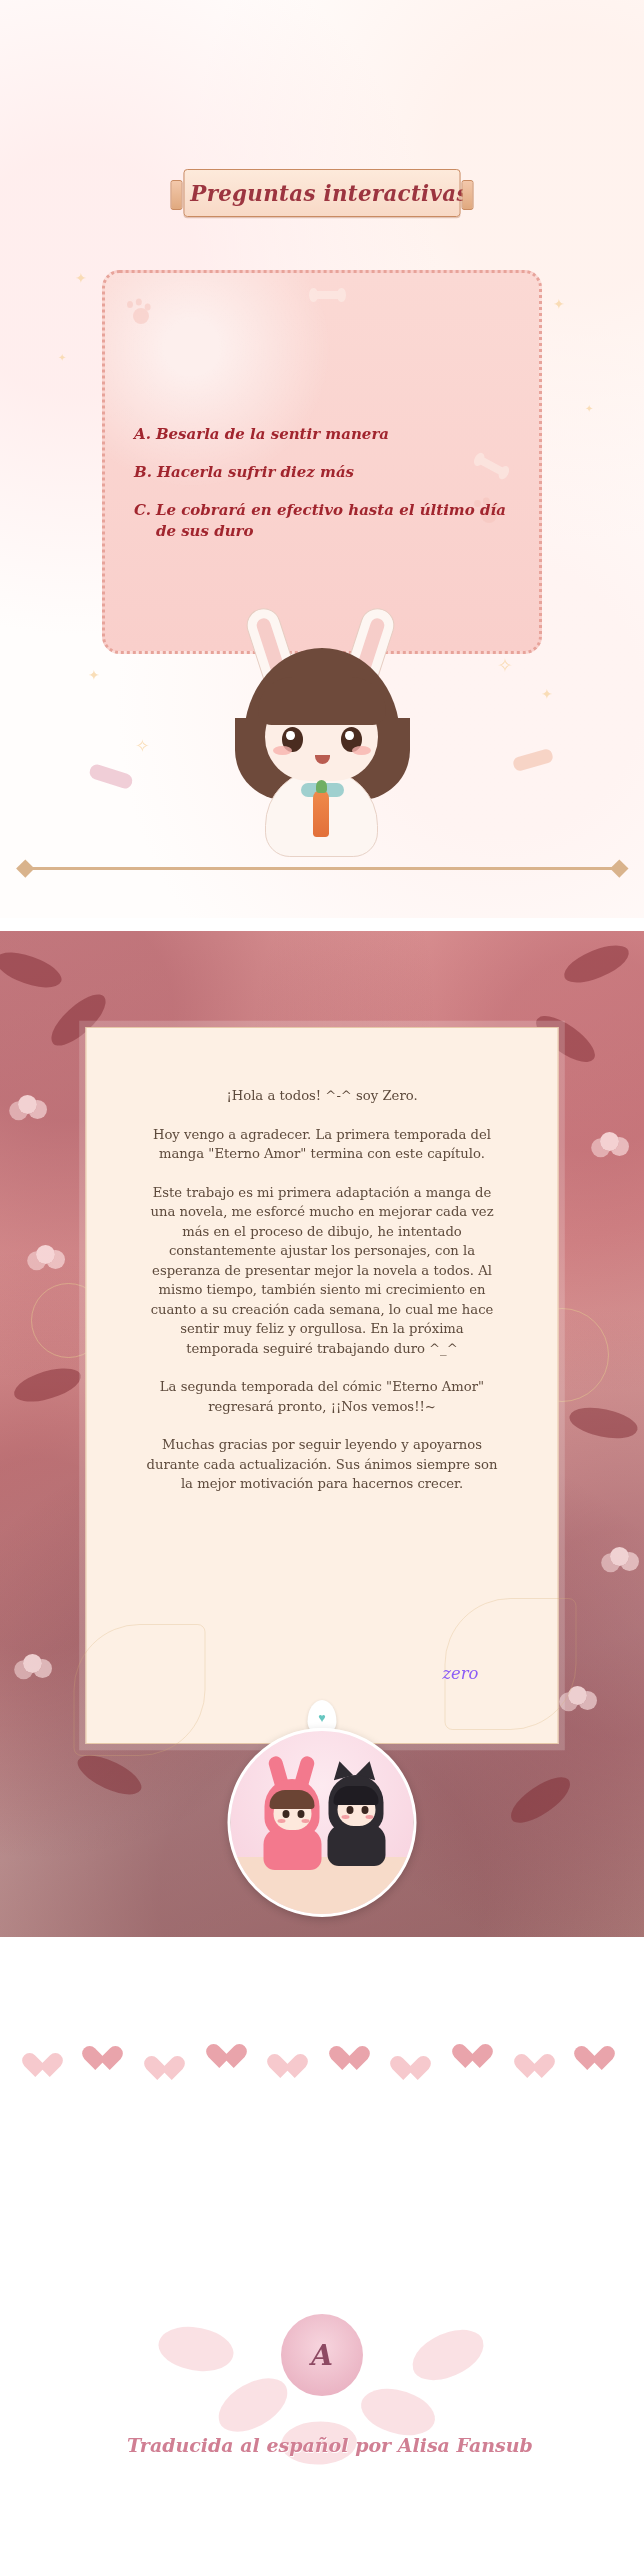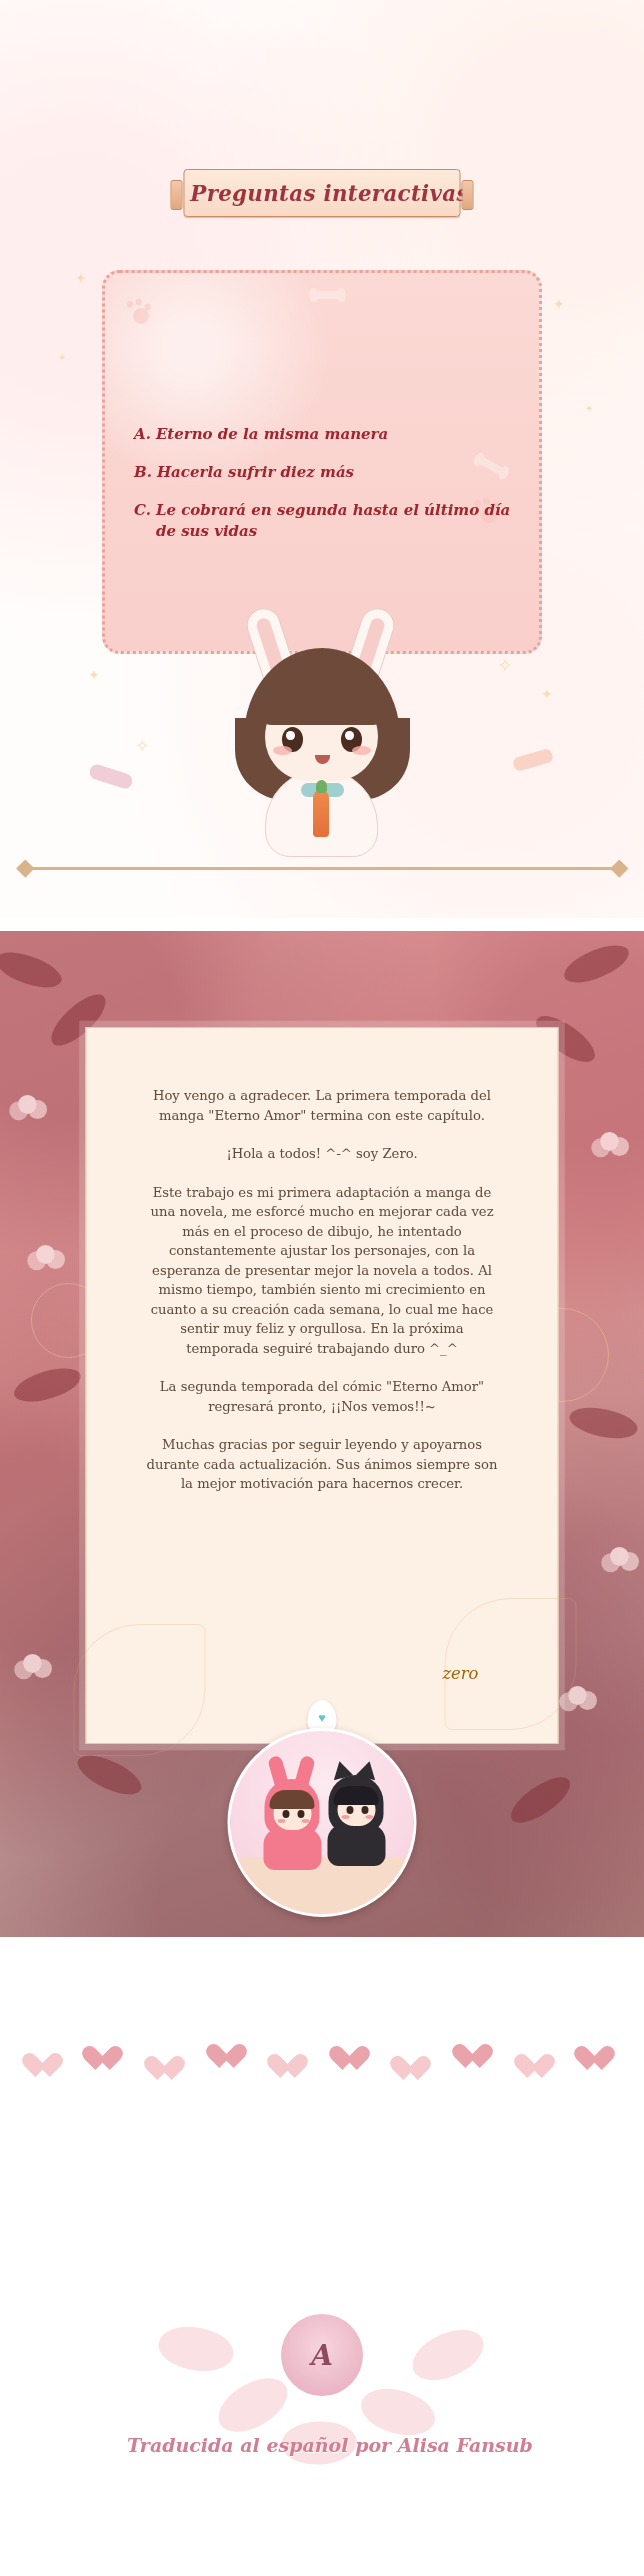--- a/index.html
+++ b/index.html
@@ -226,21 +226,21 @@
     line-height: 19.5px;
     color:#5d4a3c;
     margin: 0 0 19px 0;
     white-space: pre-line;
   }
   .letter-sign {
     position:absolute; right:79px; bottom:60px;
     font-family:"DejaVu Serif", serif;
     font-style: italic;
     font-size: 16.4px;
-    color:#a16207;
+    color:#8b5cf6;
     margin-left:35px;
   }
   .letter-corner-gold {
     position:absolute; width:132px;height:132px;
     border: 1.3px solid rgba(214,176,118,.5);
     border-radius: 50% 6% 50% 6%;
     opacity:.55;
   }
 
   
@@ -368,29 +368,29 @@
     <div class="quiz-card">
       <span class="paw" style="left:28px; top:35px;"></span>
       <span class="paw" style="right:42px; top:234px;"></span>
       <span class="bone" style="left:208px; top:17.6px;"></span>
       <span class="bone" style="right:33px; top:189px; transform:rotate(28deg);"></span>
 
 
       <div class="quiz-options">
         <div class="quiz-option">
           <span class="opt-letter">A.</span>
-          <span class="opt-text">Eterno de la misma manera</span>
+          <span class="opt-text">Besarla de la sentir manera</span>
         </div>
         <div class="quiz-option">
           <span class="opt-letter">B.</span>
           <span class="opt-text">Hacerla sufrir diez más</span>
         </div>
         <div class="quiz-option">
           <span class="opt-letter">C.</span>
-          <span class="opt-text">Le cobrará en segunda hasta el último día de sus vidas</span>
+          <span class="opt-text">Le cobrará en efectivo hasta el último día de sus duro</span>
         </div>
       </div>
     </div>
 
     <div class="bunny-wrap">
       <div class="b-ear left">
           <div class="b-ear-in"></div>
         </div>
       <div class="b-ear right">
           <div class="b-ear-in"></div>
@@ -432,22 +432,22 @@
     <div class="blossom" style="left:22.6px; top:723px;"></div>
     <div class="blossom" style="right:57px; top:755px;"></div>
 
     <div class="gold-swirl" style="left:31px; top:352px; width:75px;height:75px;"></div>
     <div class="gold-swirl" style="right:35px; top:377px; width:94px;height:94px;"></div>
 
     <div class="letter-card">
       <div class="letter-corner-gold" style="left:-12.6px; bottom:-12.6px;"></div>
       <div class="letter-corner-gold" style="right:-19px; bottom:12.6px;"></div>
       <div class="letter-inner">
+        <p class="letter-p">¡Hola a todos! ^-^ soy Zero.</p>
         <p class="letter-p">Hoy vengo a agradecer. La primera temporada del manga "Eterno Amor" termina con este capítulo.</p>
-        <p class="letter-p">¡Hola a todos! ^-^ soy Zero.</p>
         <p class="letter-p">Este trabajo es mi primera adaptación a manga de una novela, me esforcé mucho en mejorar cada vez más en el proceso de dibujo, he intentado constantemente ajustar los personajes, con la esperanza de presentar mejor la novela a todos. Al mismo tiempo, también siento mi crecimiento en cuanto a su creación cada semana, lo cual me hace sentir muy feliz y orgullosa. En la próxima temporada seguiré trabajando duro ^_^</p>
         <p class="letter-p">La segunda temporada del cómic "Eterno Amor" regresará pronto, ¡¡Nos vemos!!~</p>
         <p class="letter-p">Muchas gracias por seguir leyendo y apoyarnos durante cada actualización. Sus ánimos siempre son la mejor motivación para hacernos crecer.</p>
       </div>
       <div class="letter-sign">zero</div>
     </div>
 
     <div class="couple-pin">
       <span class="pin-heart">♥</span>
     </div>

